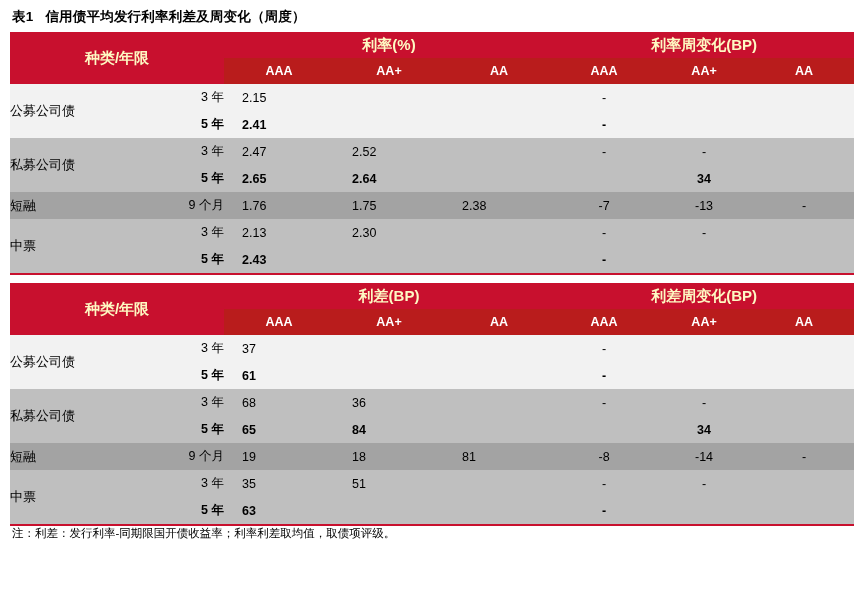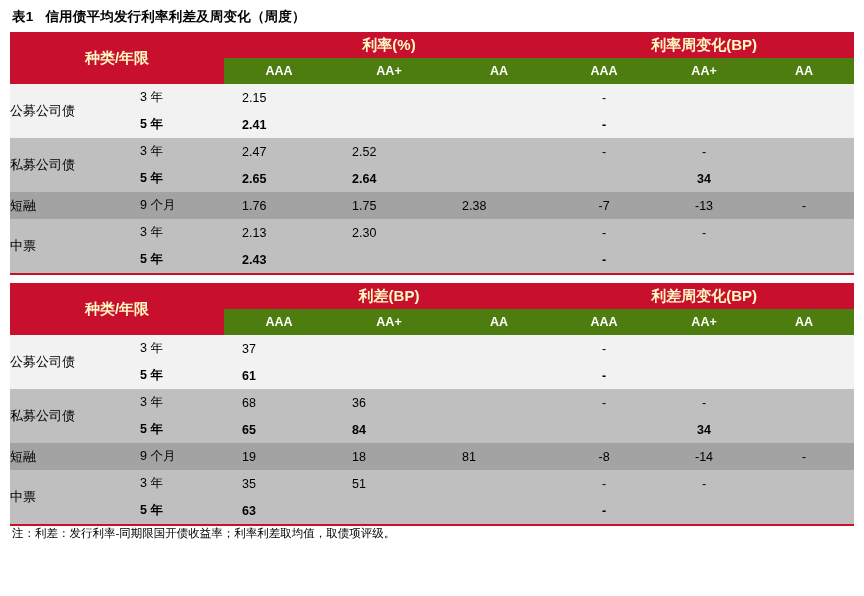--- a/index.html
+++ b/index.html
@@ -48,40 +48,40 @@
     font-weight: bold;
     font-size: 15px;
     text-align: center;
     height: 26px;
     vertical-align: middle;
   }
   .hdr-red.tall {
     height: 52px;
   }
   .hdr-sub {
-    background: #4d7c0f;
+    background: #b91c1c;
     color: #ffffff;
     font-weight: bold;
     font-size: 12.5px;
     text-align: center;
     height: 26px;
     vertical-align: middle;
   }
   .sep-white {
     border-left: 2px solid #ffffff;
   }
   
   .cat {
     font-size: 13px;
     vertical-align: middle;
     color: #000;
   }
   .term {
     font-size: 12.5px;
-    text-align: left;
+    text-align: right;
     vertical-align: middle;
     color: #000;
   }
   .val {
     font-size: 12.5px;
     text-align: left;
     padding-left: 18px !important;
     vertical-align: middle;
     color: #000;
   }

